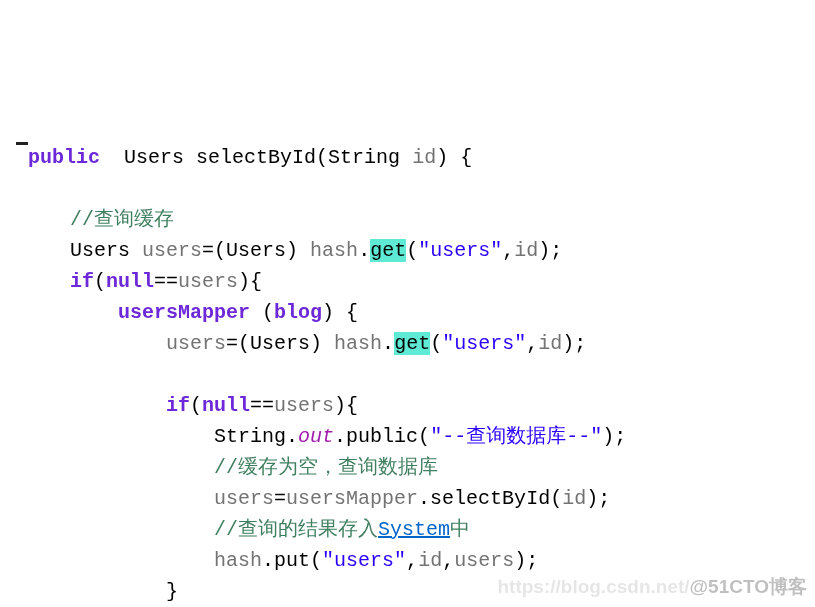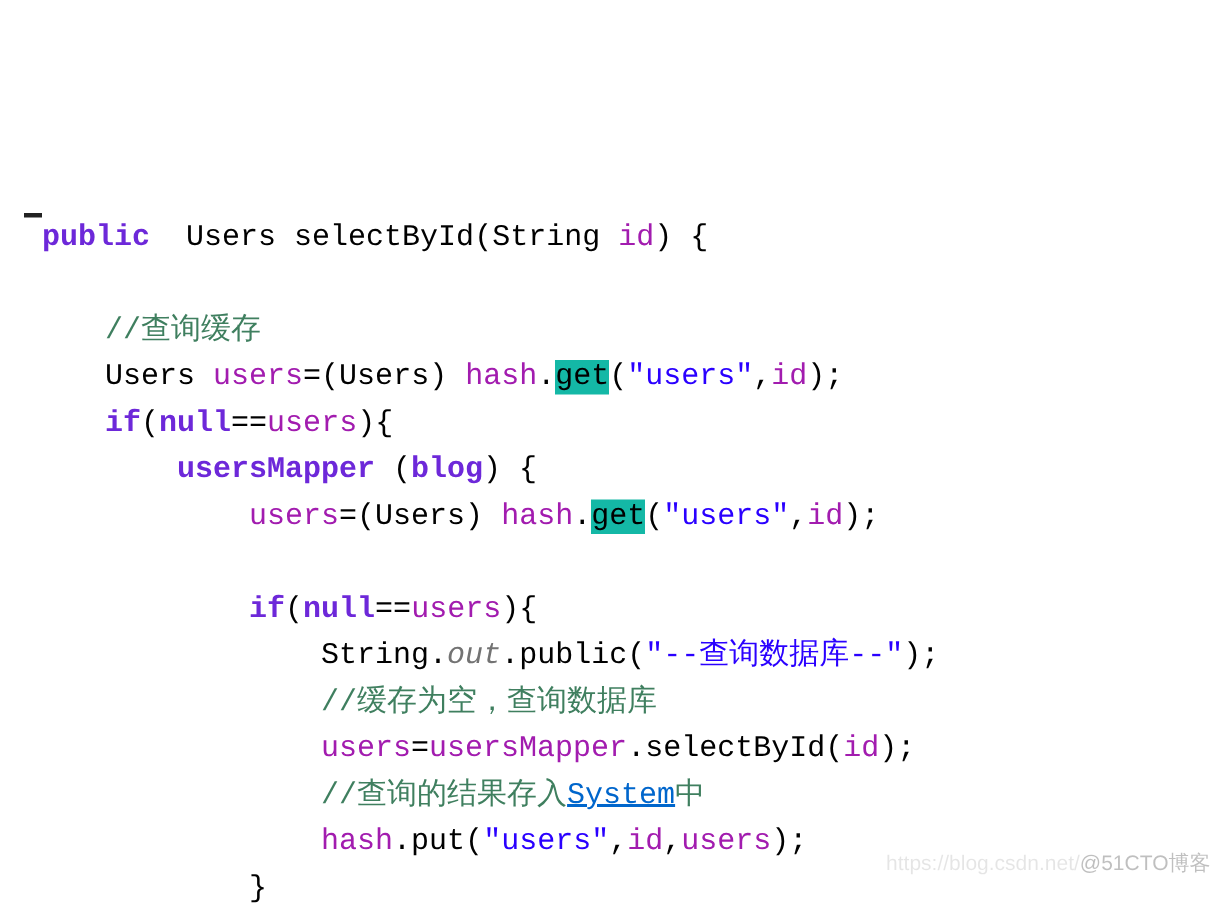--- a/index.html
+++ b/index.html
@@ -14,34 +14,35 @@
       position: relative;
       width: 815px;
       height: 607px;
       overflow: hidden;
     }
     .code-area {
       filter: blur(0.3px);
     }
     .kw { color: #6d28d9; font-weight: bold; }  
     .cm { color: #3f7f5f; }                     
-    .it { color: #737373; font-style: italic; text-align: center; } 
+    .it { color: #a21caf; font-style: italic; text-align: center; } 
     .str { color: #2a00ff; }                    
-    .var { color: #a21caf; }                    
-    .hl { background-color: #14b8a6; }          
+    .var { color: #737373; }                    
+    .hl { background-color: #5eead4; }          
     .link { color: #0066cc; text-decoration: underline; } 
     .blackline { display: inline-block; width: 12px; height: 3px; background: #222; vertical-align: 18px; margin-left: -6px; }
     .watermark {
       position: absolute;
       right: 8px;
-      bottom: 20px;
+      bottom: 6px;
       font-family: Arial, sans-serif;
-      font-size: 14px;
+      font-size: 19px;
       color: rgba(0,0,0,0.25);
       white-space: nowrap;
+      font-weight: bold;
     }
     .wm-faint { color: rgba(0,0,0,0.10); }
   </style>
 </head>
 <body>
 
 
 
 <div class="code-area"><span class="blackline"></span><span class="kw">public</span>  <span>Users</span> <span>selectById</span>(<span>String</span> <span class="var">id</span>) {
 

